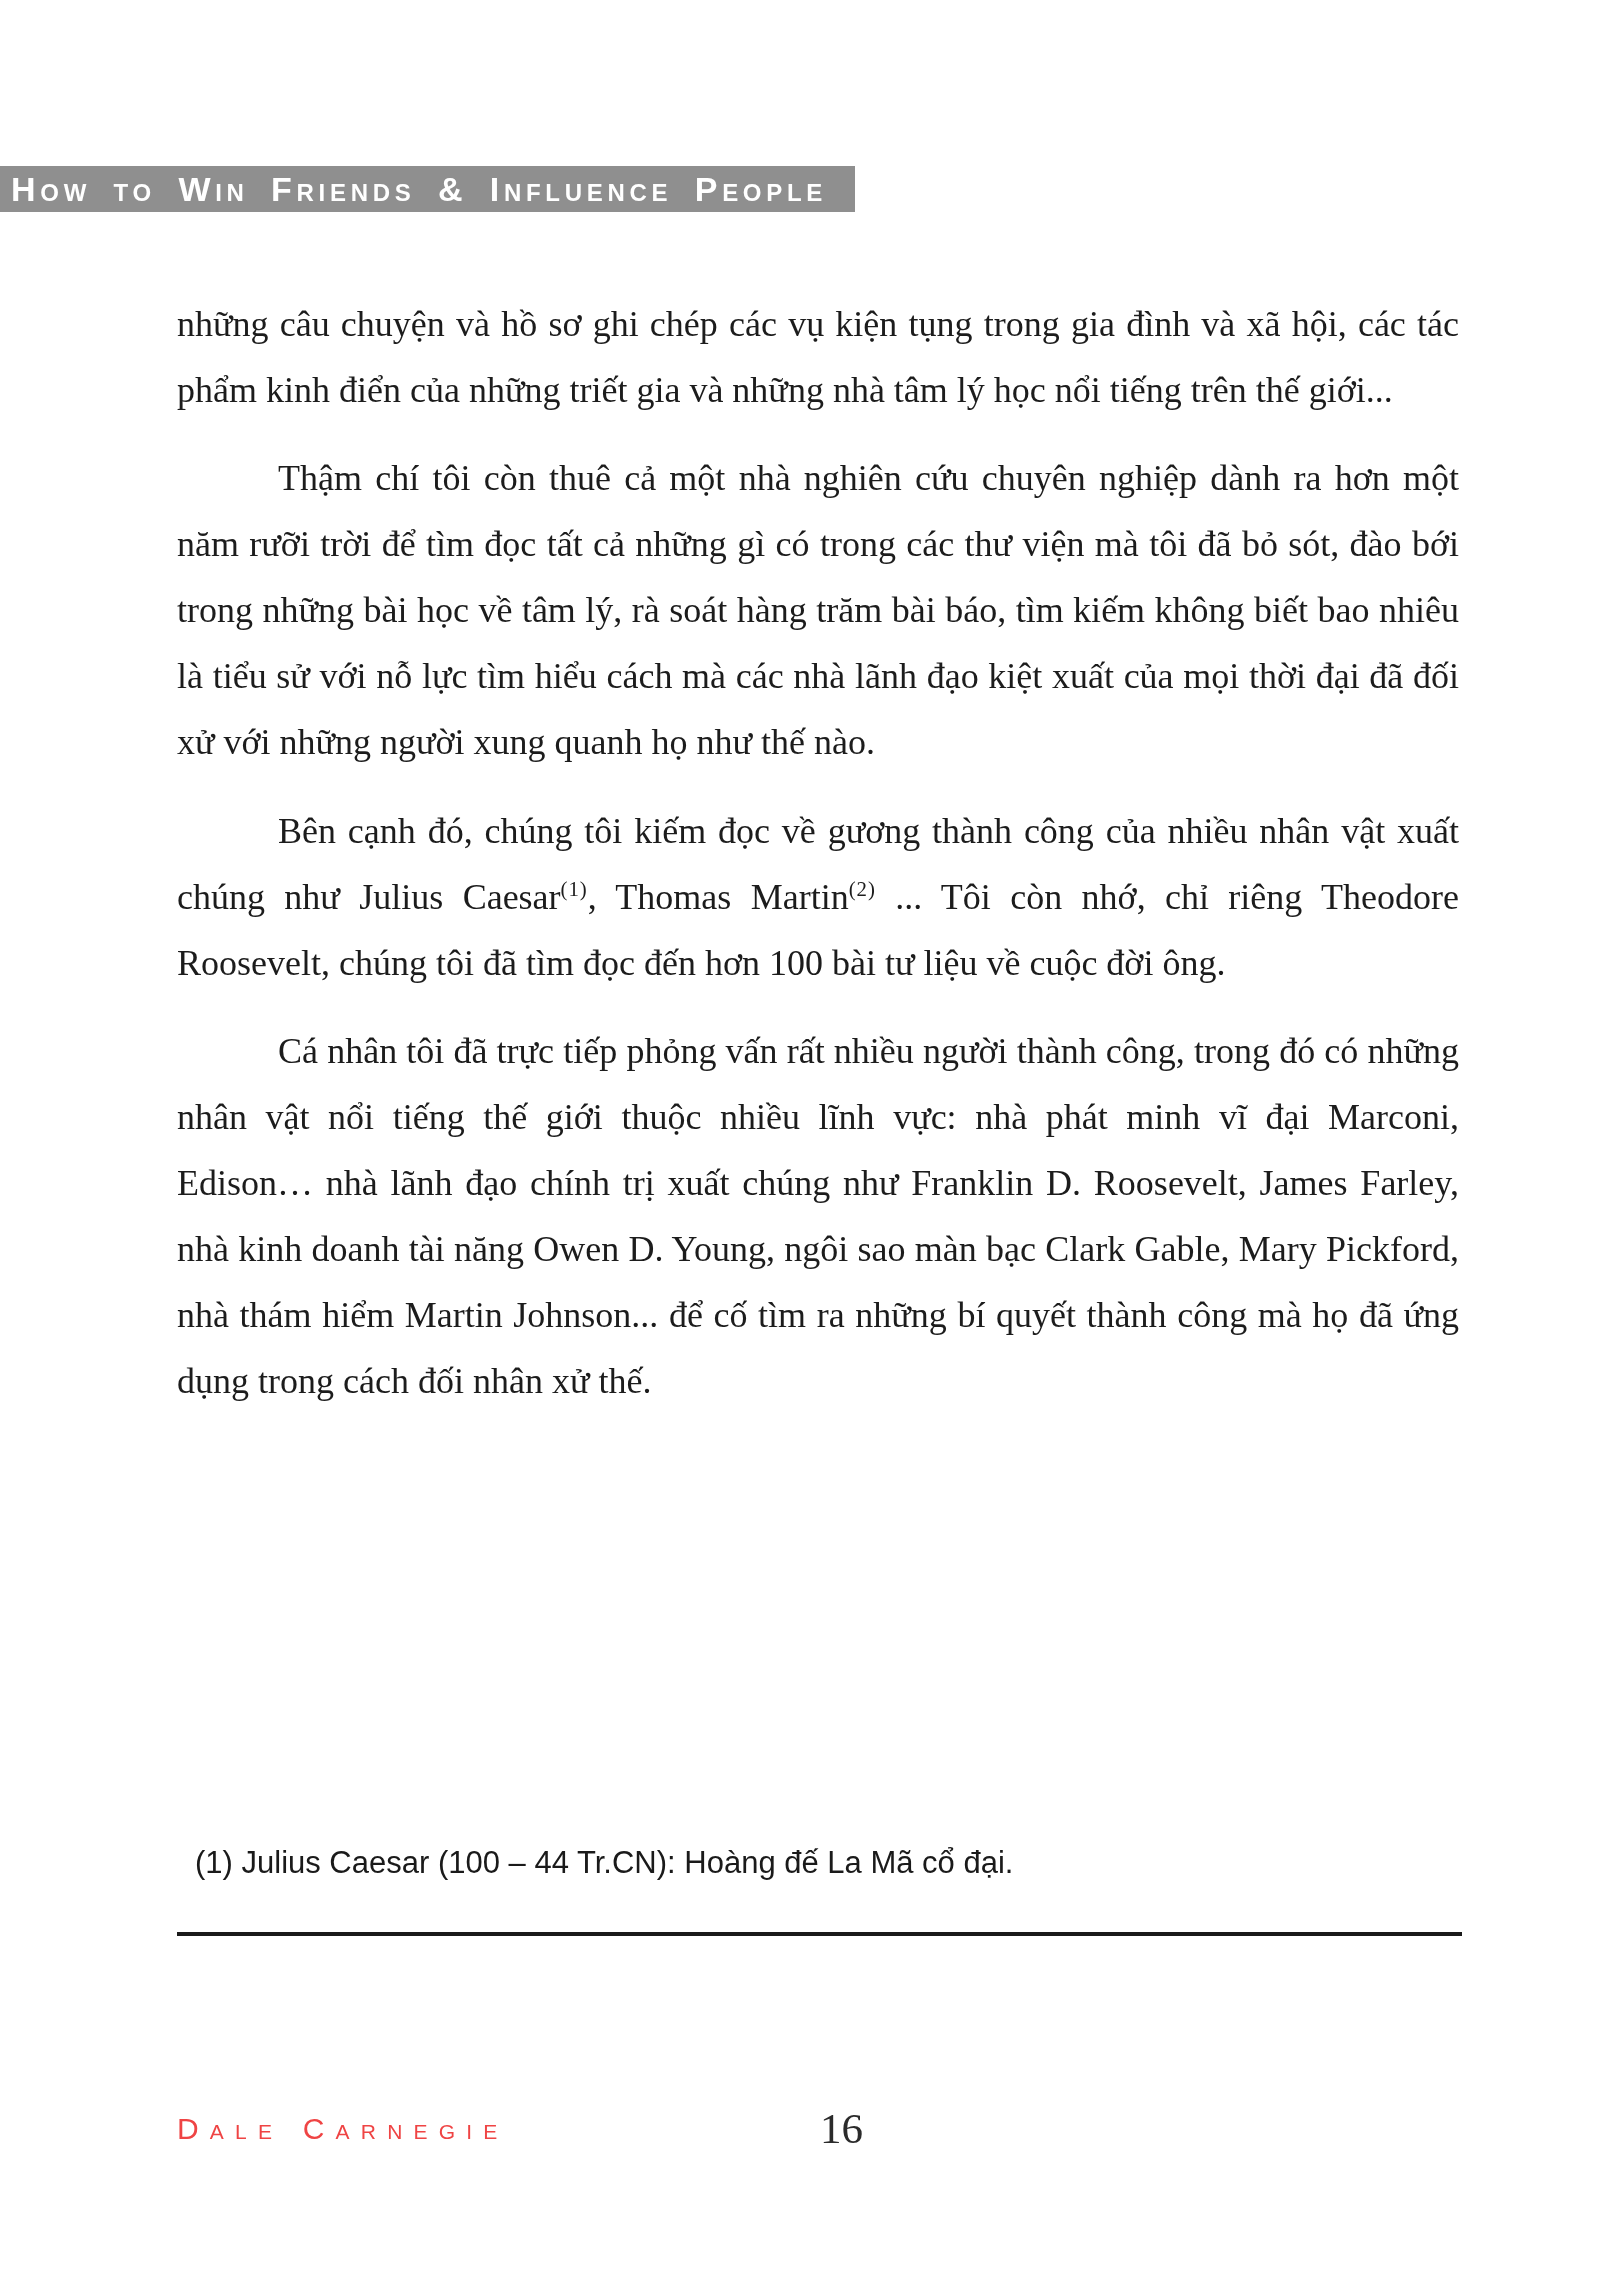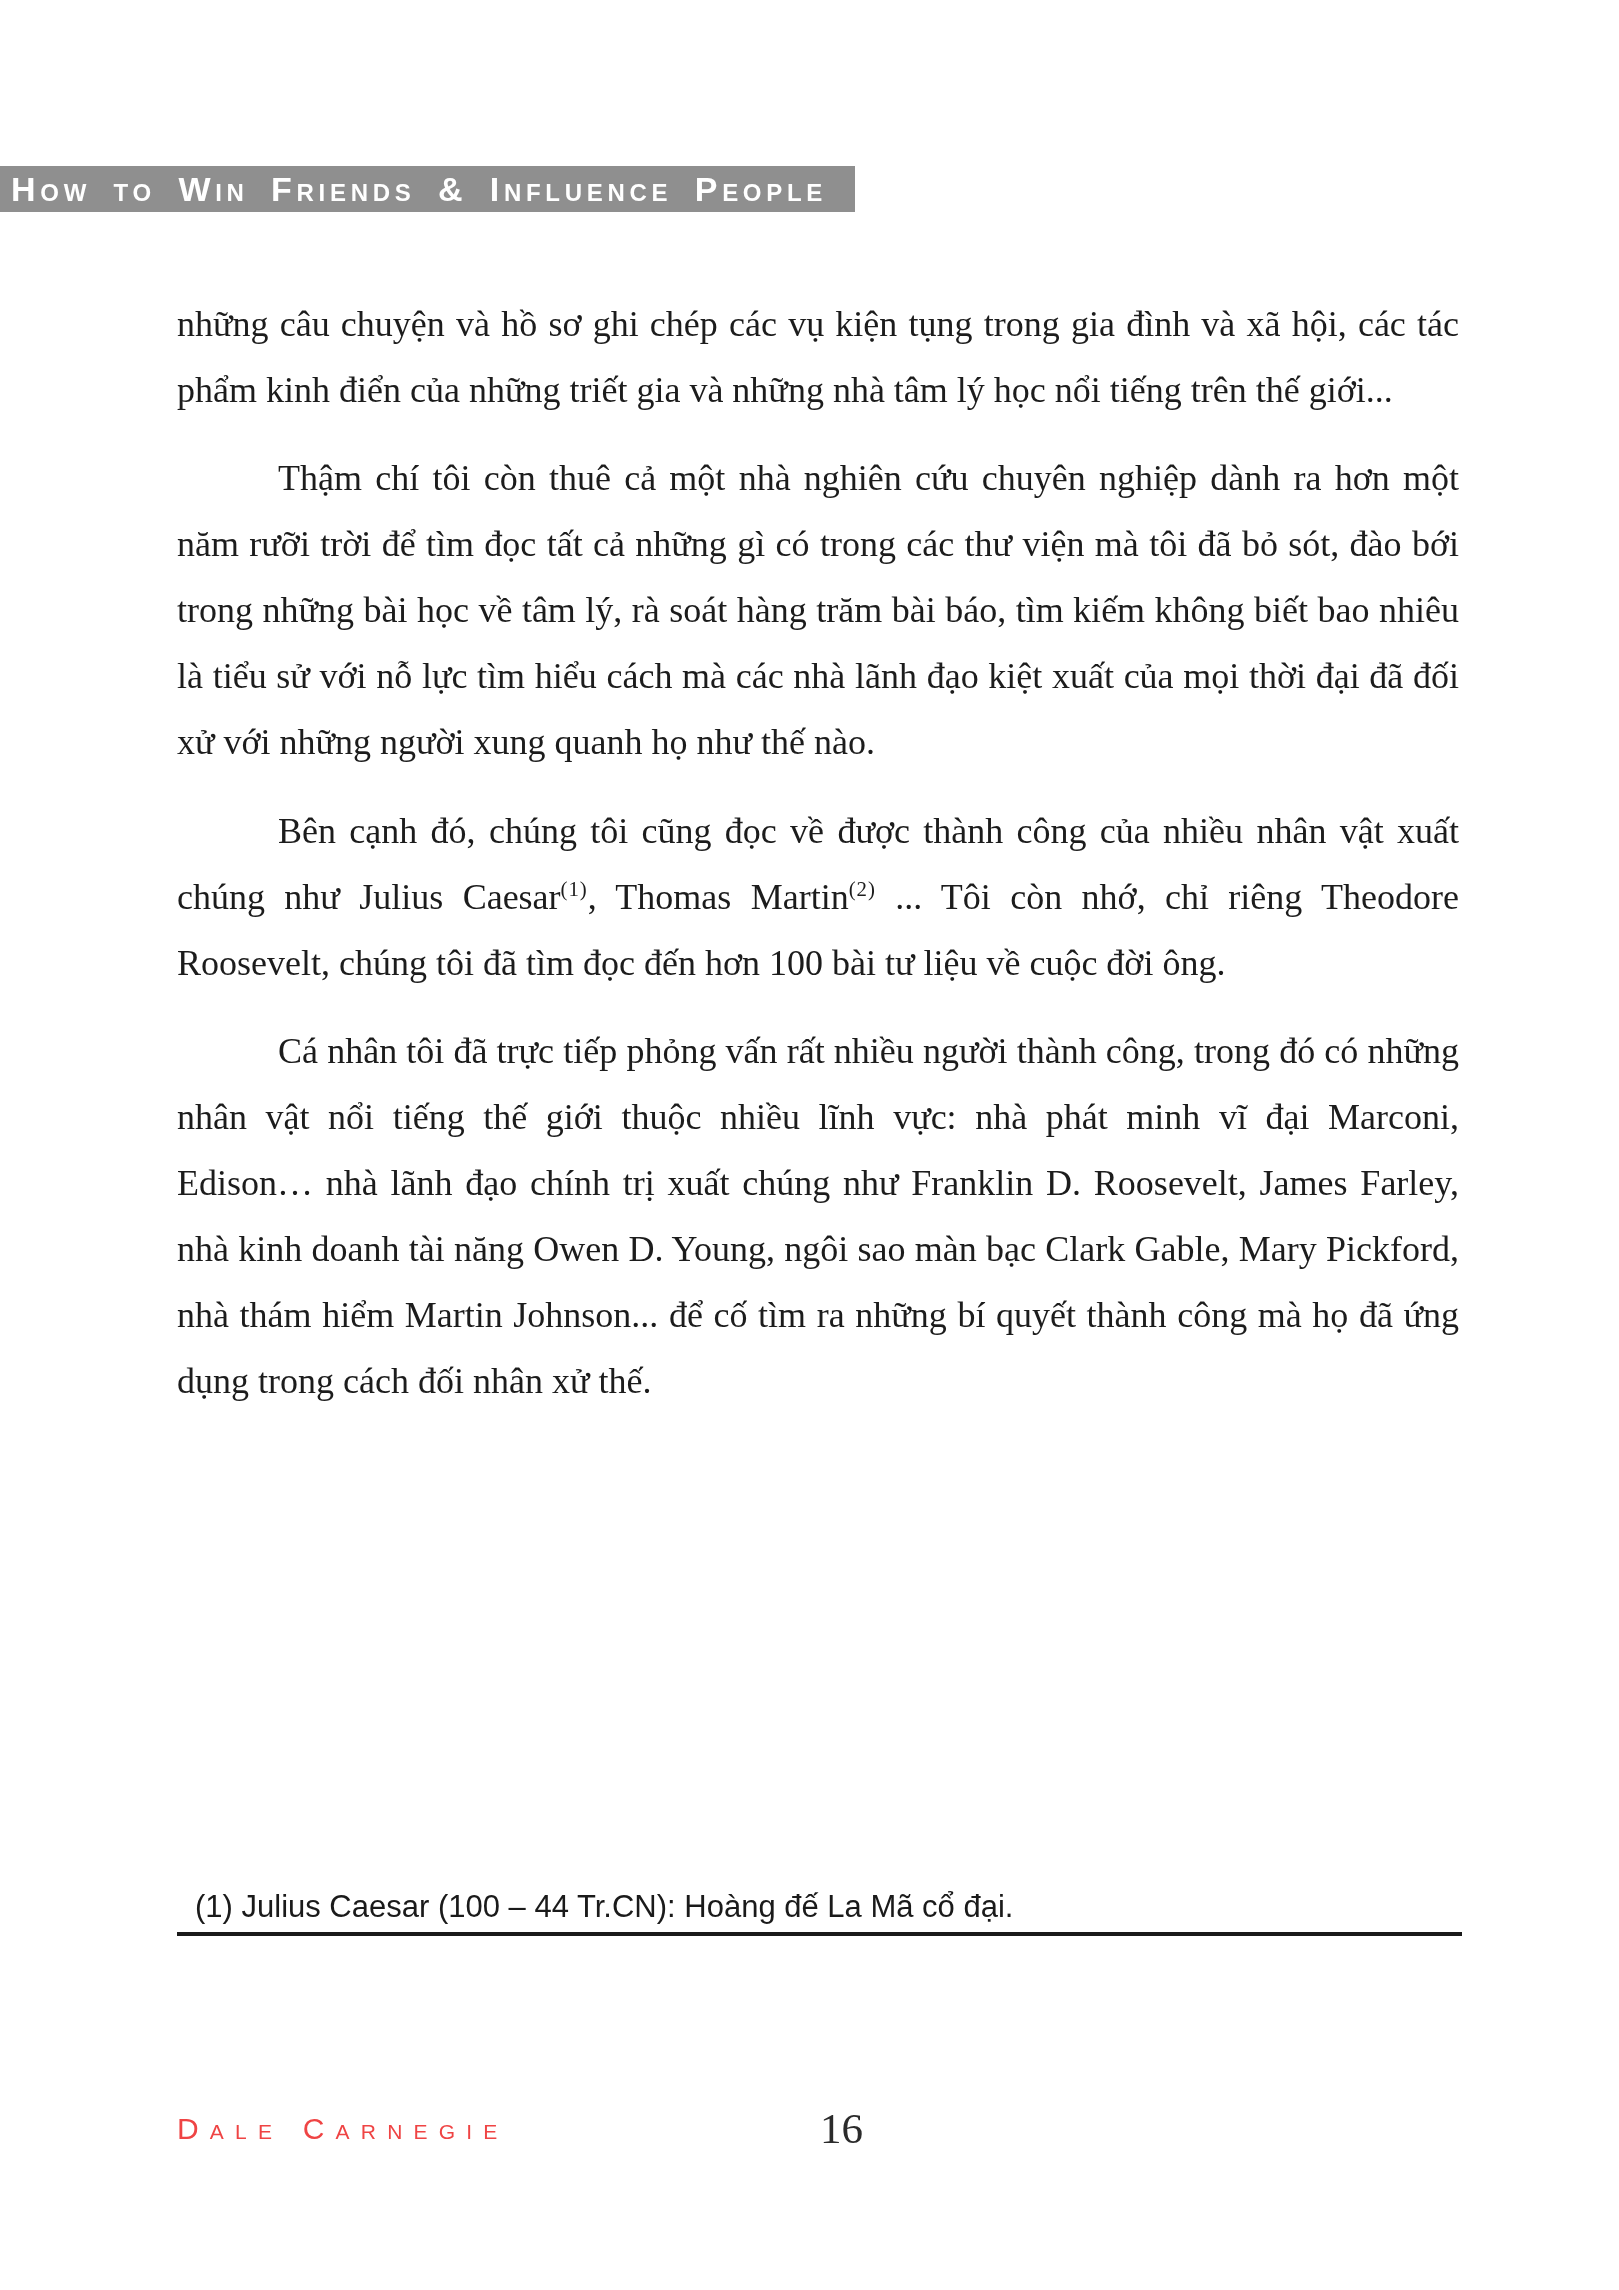--- a/index.html
+++ b/index.html
@@ -62,21 +62,21 @@
 
   
   .fn-rule {
     position: absolute;
     left: 177px; top: 1932px;
     width: 1285px; height: 3.7px;
     background: #1a1a1a;
   }
   .footnotes {
     position: absolute;
-    left: 195px; top: 1882px;
+    left: 195px; top: 1838px;
     width: 1268px;
     font-family: "Liberation Sans", sans-serif;
     font-size: 31px;
     line-height: 49px;
     color: #1a1a1a;
   }
   .footnotes .fn-line { white-space: nowrap; }
 
   
   .footer-author {
@@ -105,21 +105,21 @@
 
   <div class="header-bar">
     <span class="header-title">How to Win Friends &amp; Influence People</span>
   </div>
 
   <div class="body-text">
     <p>những câu chuyện và hồ sơ ghi chép các vụ kiện tụng trong gia đình và xã hội, các tác phẩm kinh điển của những triết gia và những nhà tâm lý học nổi tiếng trên thế giới...</p>
 
     <p class="indent">Thậm chí tôi còn thuê cả một nhà nghiên cứu chuyên nghiệp dành ra hơn một năm rưỡi trời để tìm đọc tất cả những gì có trong các thư viện mà tôi đã bỏ sót, đào bới trong những bài học về tâm lý, rà soát hàng trăm bài báo, tìm kiếm không biết bao nhiêu là tiểu sử với nỗ lực tìm hiểu cách mà các nhà lãnh đạo kiệt xuất của mọi thời đại đã đối xử với những người xung quanh họ như thế nào.</p>
 
-    <p class="indent"><span>Bên cạnh đó, chúng tôi cũng đọc về được thành công của nhiều nhân vật xuất chúng như Julius Caesar</span><sup class="fn-ref">(1)</sup><span>, Thomas Martin</span><sup class="fn-ref">(2)</sup><span> ... Tôi còn nhớ, chỉ riêng Theodore Roosevelt, chúng tôi đã tìm đọc đến hơn 100 bài tư liệu về cuộc đời ông.</span></p>
+    <p class="indent"><span>Bên cạnh đó, chúng tôi kiếm đọc về gương thành công của nhiều nhân vật xuất chúng như Julius Caesar</span><sup class="fn-ref">(1)</sup><span>, Thomas Martin</span><sup class="fn-ref">(2)</sup><span> ... Tôi còn nhớ, chỉ riêng Theodore Roosevelt, chúng tôi đã tìm đọc đến hơn 100 bài tư liệu về cuộc đời ông.</span></p>
 
     <p class="indent">Cá nhân tôi đã trực tiếp phỏng vấn rất nhiều người thành công, trong đó có những nhân vật nổi tiếng thế giới thuộc nhiều lĩnh vực: nhà phát minh vĩ đại Marconi, Edison… nhà lãnh đạo chính trị xuất chúng như Franklin D. Roosevelt, James Farley, nhà kinh doanh tài năng Owen D. Young, ngôi sao màn bạc Clark Gable, Mary Pickford, nhà thám hiểm Martin Johnson... để cố tìm ra những bí quyết thành công mà họ đã ứng dụng trong cách đối nhân xử thế.</p>
 
   </div>
 
   <div class="fn-rule"></div>
 
   <div class="footnotes">
     <div class="fn-line">(1) Julius Caesar (100 – 44 Tr.CN): Hoàng đế La Mã cổ đại.</div>
   </div>

